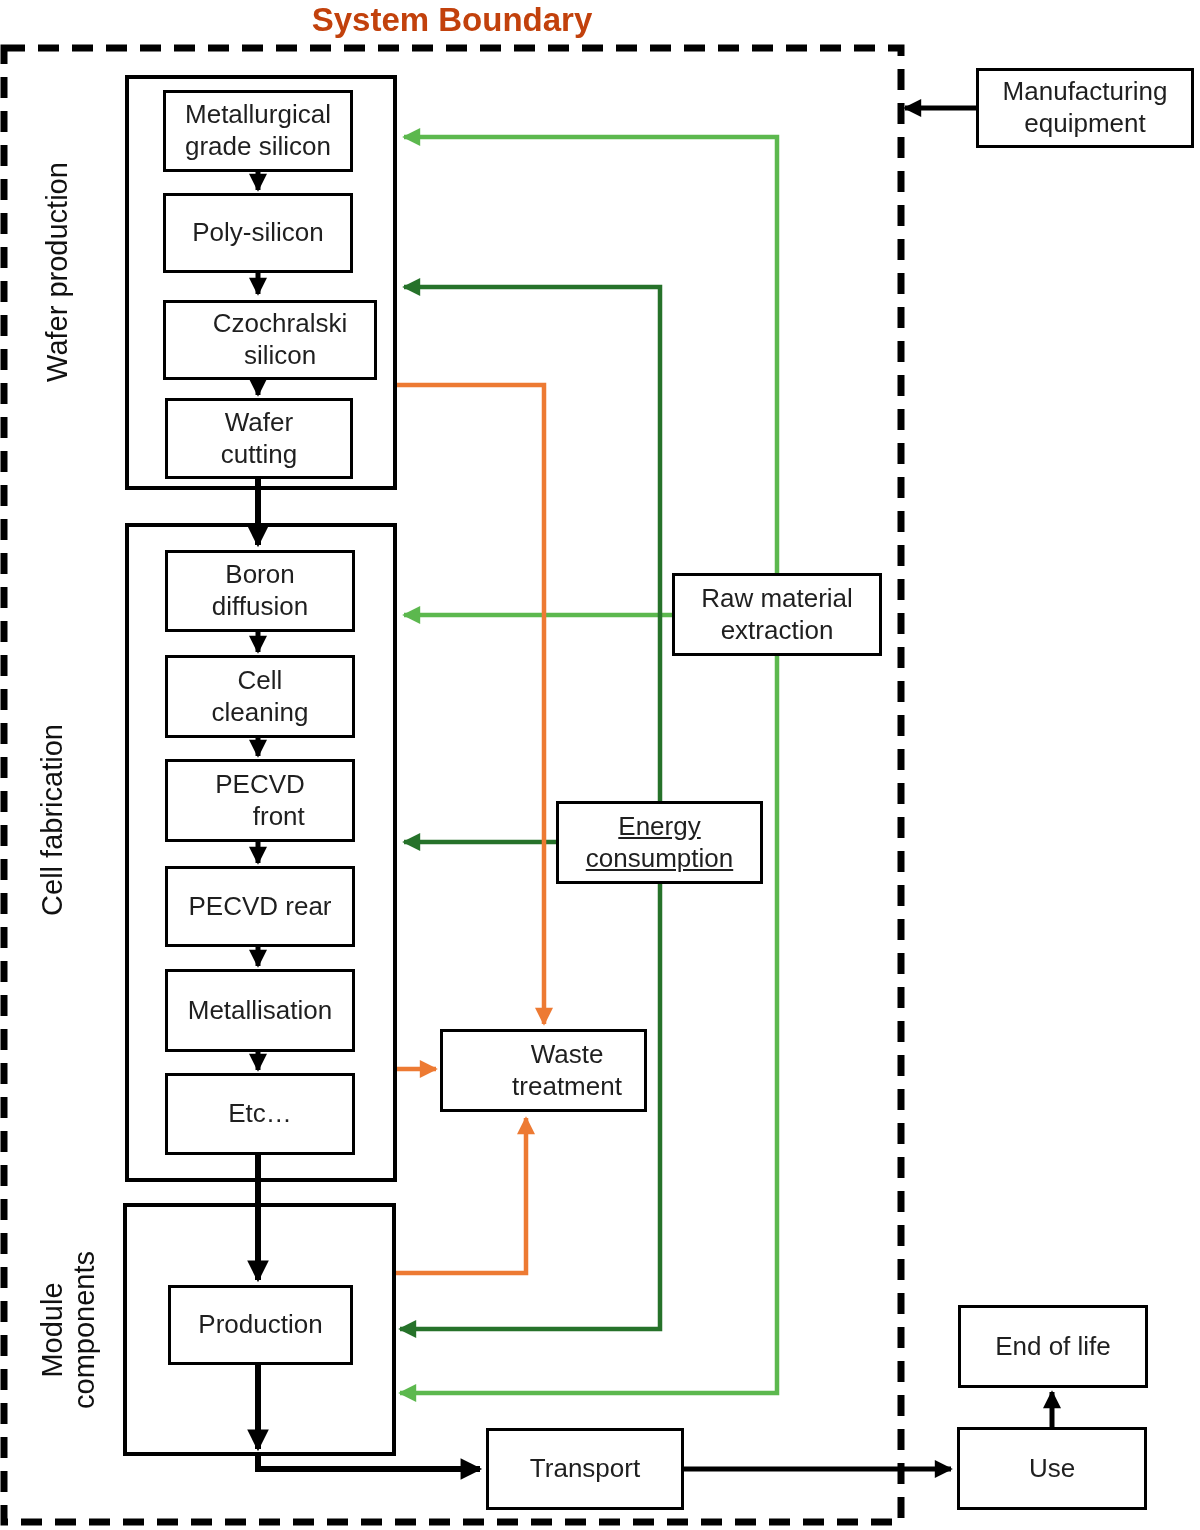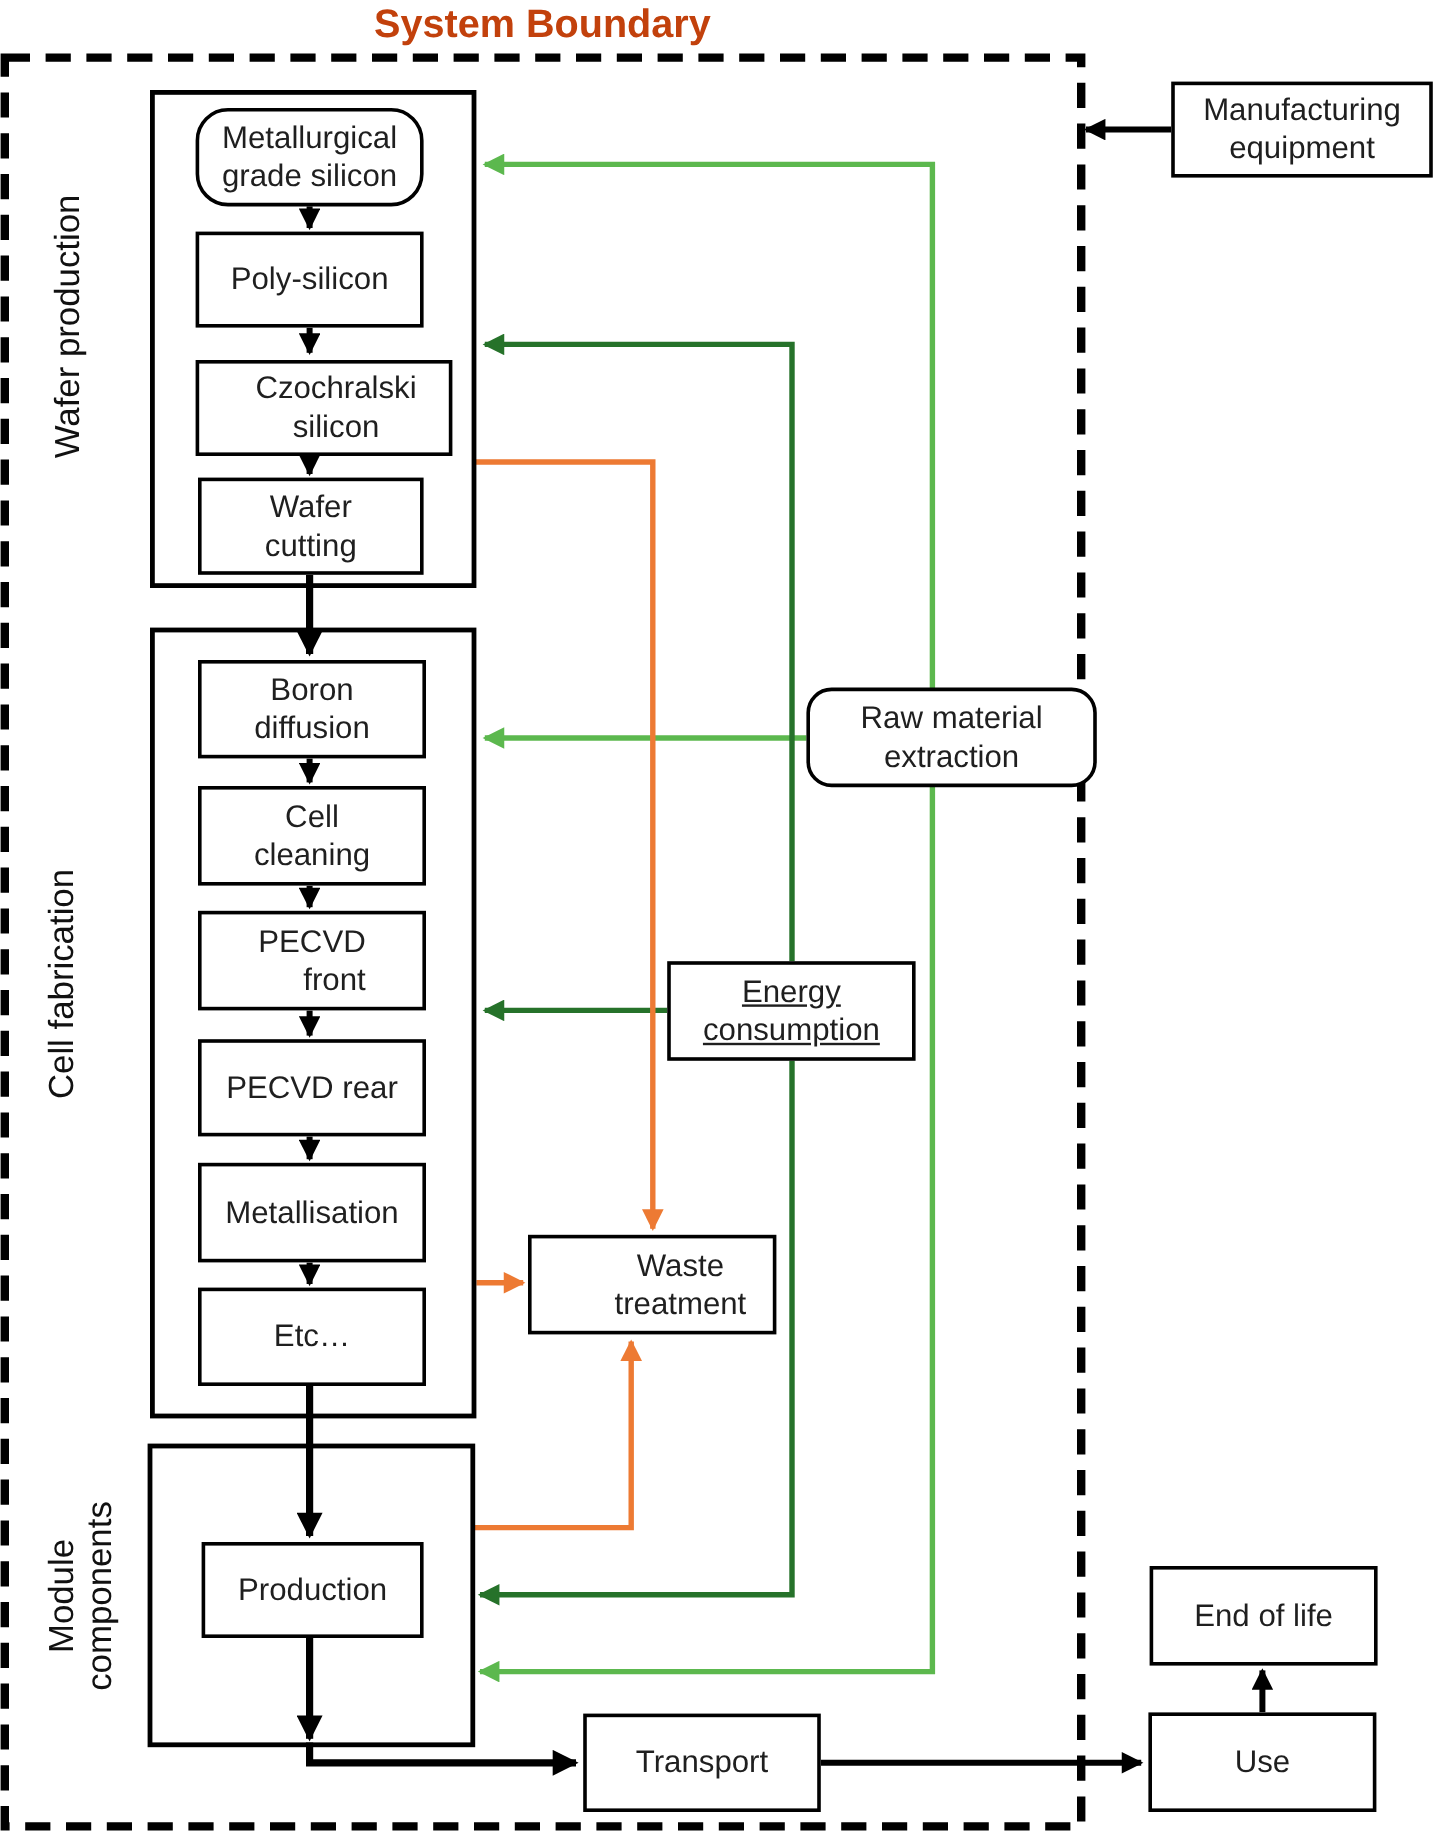--- a/index.html
+++ b/index.html
@@ -81,21 +81,21 @@
 
   <div class="group" style="left:125px;top:75px;width:272px;height:415px;"></div>
   <div class="group" style="left:125px;top:523px;width:272px;height:659px;"></div>
   <div class="group" style="left:123px;top:1203px;width:273px;height:253px;"></div>
 
   <div class="vlabel" style="left:57px;top:272px;">Wafer production</div>
   <div class="vlabel" style="left:52px;top:820px;">Cell fabrication</div>
   <div class="vlabel" style="left:68px;top:1330px;">Module
 components</div>
 
-  <div class="pbox" style="left:163px;top:90px;width:190px;height:82px;border-radius:27px;">Metallurgical
+  <div class="pbox" style="left:163px;top:90px;width:190px;height:82px;">Metallurgical
 grade silicon</div>
   <div class="pbox" style="left:163px;top:193px;width:190px;height:80px;">Poly-silicon</div>
   <div class="pbox" style="left:163px;top:300px;width:214px;height:80px;padding-left:20px;">Czochralski
 silicon</div>
   <div class="pbox" style="left:165px;top:398px;width:188px;height:81px;">Wafer
 cutting</div>
 
   <div class="pbox" style="left:165px;top:550px;width:190px;height:82px;">Boron
 diffusion</div>
   <div class="pbox" style="left:165px;top:655px;width:190px;height:83px;">Cell
@@ -103,21 +103,21 @@
   <div class="pbox" style="left:165px;top:759px;width:190px;height:83px;text-align:right;">PECVD
 front</div>
   <div class="pbox" style="left:165px;top:866px;width:190px;height:81px;">PECVD rear</div>
   <div class="pbox" style="left:165px;top:969px;width:190px;height:83px;">Metallisation</div>
   <div class="pbox" style="left:165px;top:1073px;width:190px;height:82px;">Etc…</div>
 
   <div class="pbox" style="left:168px;top:1285px;width:185px;height:80px;">Production</div>
 
   <div class="pbox" style="left:976px;top:68px;width:218px;height:80px;">Manufacturing
 equipment</div>
-  <div class="pbox" style="left:672px;top:573px;width:242px;height:83px;border-radius:21px;">Raw material
+  <div class="pbox" style="left:672px;top:573px;width:210px;height:83px;">Raw material
 extraction</div>
   <div class="pbox" style="left:556px;top:801px;width:207px;height:83px;text-decoration:underline;">Energy
 consumption</div>
   <div class="pbox" style="left:440px;top:1029px;width:207px;height:83px;padding-left:47px;">Waste
 treatment</div>
   <div class="pbox" style="left:486px;top:1428px;width:198px;height:82px;">Transport</div>
   <div class="pbox" style="left:957px;top:1427px;width:190px;height:83px;">Use</div>
   <div class="pbox" style="left:958px;top:1305px;width:190px;height:83px;">End of life</div>
 
 </div>

